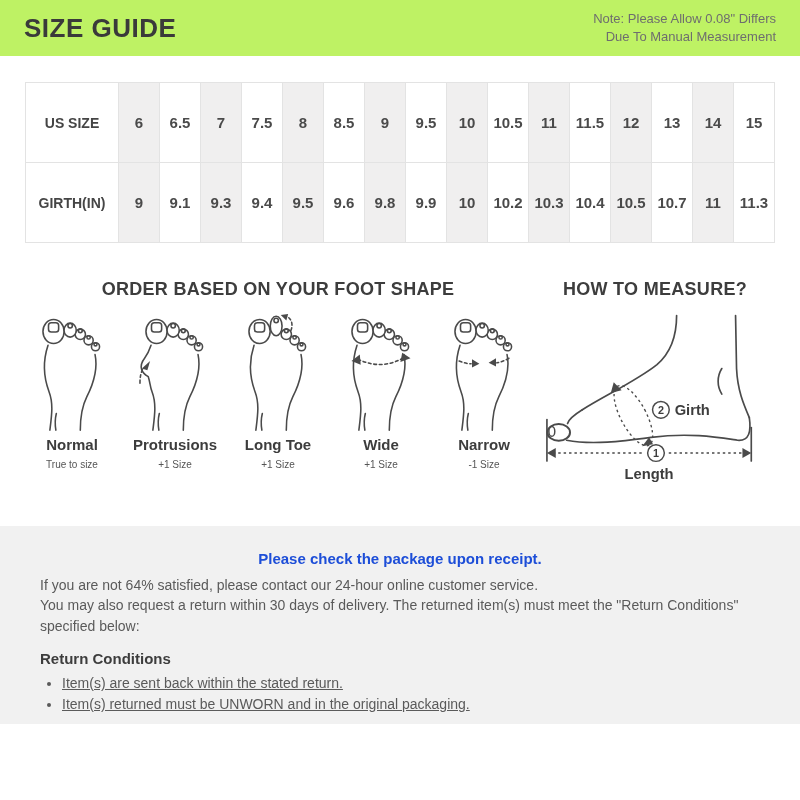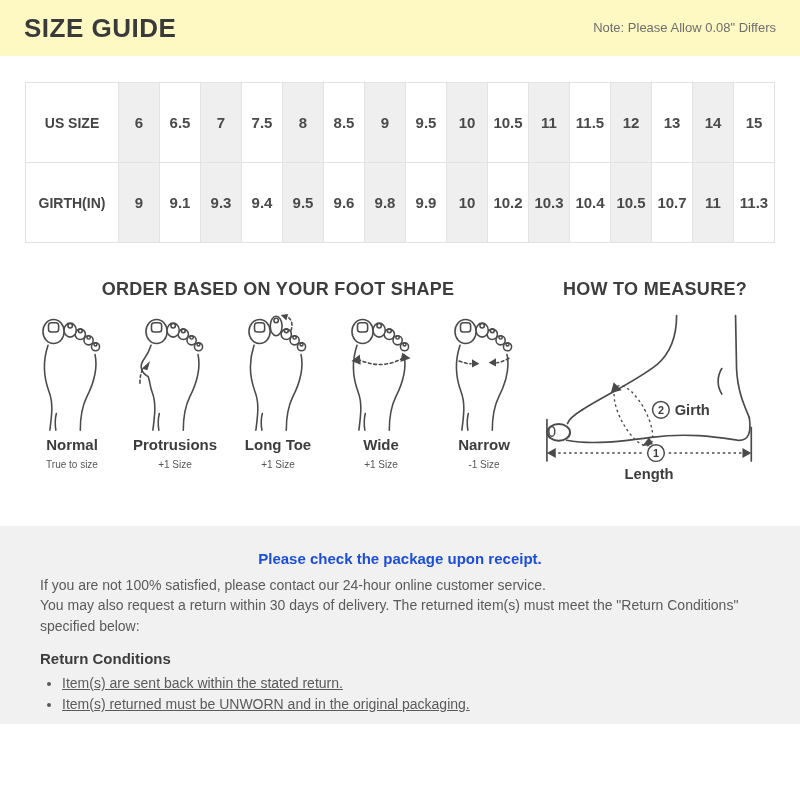--- a/index.html
+++ b/index.html
@@ -2,21 +2,21 @@
 <html><head>
 <meta charset="utf-8">
 <style>
   html,body{margin:0;padding:0;}
   body{
     width:800px;height:800px;overflow:hidden;background:#ffffff;
     font-family:"Liberation Sans", sans-serif;color:#3d3d3d;
   }
   
   .band{
-    background:#fef9c3;height:56px;box-sizing:border-box;
+    background:#bef264;height:56px;box-sizing:border-box;
     display:flex;justify-content:space-between;align-items:center;
     padding:12px 24px;
   }
   .band h1{margin:0;font-size:26px;font-weight:bold;color:#3a3a3a;letter-spacing:.5px;}
   .note{text-align:right;font-size:13px;color:#6e6e6e;line-height:1.35;}
   
   table.size-table{
     width:750px;margin:26px auto 0;border-collapse:collapse;table-layout:fixed;
   }
   table.size-table td{
@@ -81,20 +81,21 @@
       <ellipse cx="37" cy="13" rx="6.4" ry="10.5"></ellipse>
       <circle cx="37" cy="7" r="2.4" fill="none"></circle>
     </g>
   </defs>
 </svg>
 
 <header class="band">
   <h1>SIZE GUIDE</h1>
   <div class="note">
     <div>Note: Please Allow 0.08" Differs</div>
+    <div>Due To Manual Measurement</div>
   </div>
 </header>
 
 <table class="size-table">
   <colgroup>
     <col style="width:93px">
     <col span="16">
   </colgroup>
   <tbody id="size-table-body">
       <tr>
@@ -240,21 +241,21 @@
       <polygon points="203,139 212,144 203,149" fill="#4a4a4a"></polygon>
       <circle cx="115" cy="144" r="8.5" fill="#ffffff" stroke="#4a4a4a" stroke-width="1.5"></circle>
       <text class="svg-circnum" x="115" y="148" text-anchor="middle">1</text>
       <text class="svg-label" x="108" y="170" text-anchor="middle">Length</text>
     </svg>
   </div>
 </section>
 
 <footer class="package">
   <p class="pkg-heading">Please check the package upon receipt.</p>
-  <p class="pkg-line">If you are not 100% satisfied, please contact our 24-hour online customer service.</p>
+  <p class="pkg-line">If you are not 64% satisfied, please contact our 24-hour online customer service.</p>
   <p class="pkg-line">You may also request a return within 30 days of delivery. The returned item(s) must meet the "Return Conditions"</p>
   <p class="pkg-line">specified below:</p>
   <p class="pkg-subheading">Return Conditions</p>
   <ul>
     <li>Item(s) are sent back within the stated return.</li>
     <li>Item(s) returned must be UNWORN and in the original packaging.</li>
   </ul>
 </footer>
 
 </body></html>

